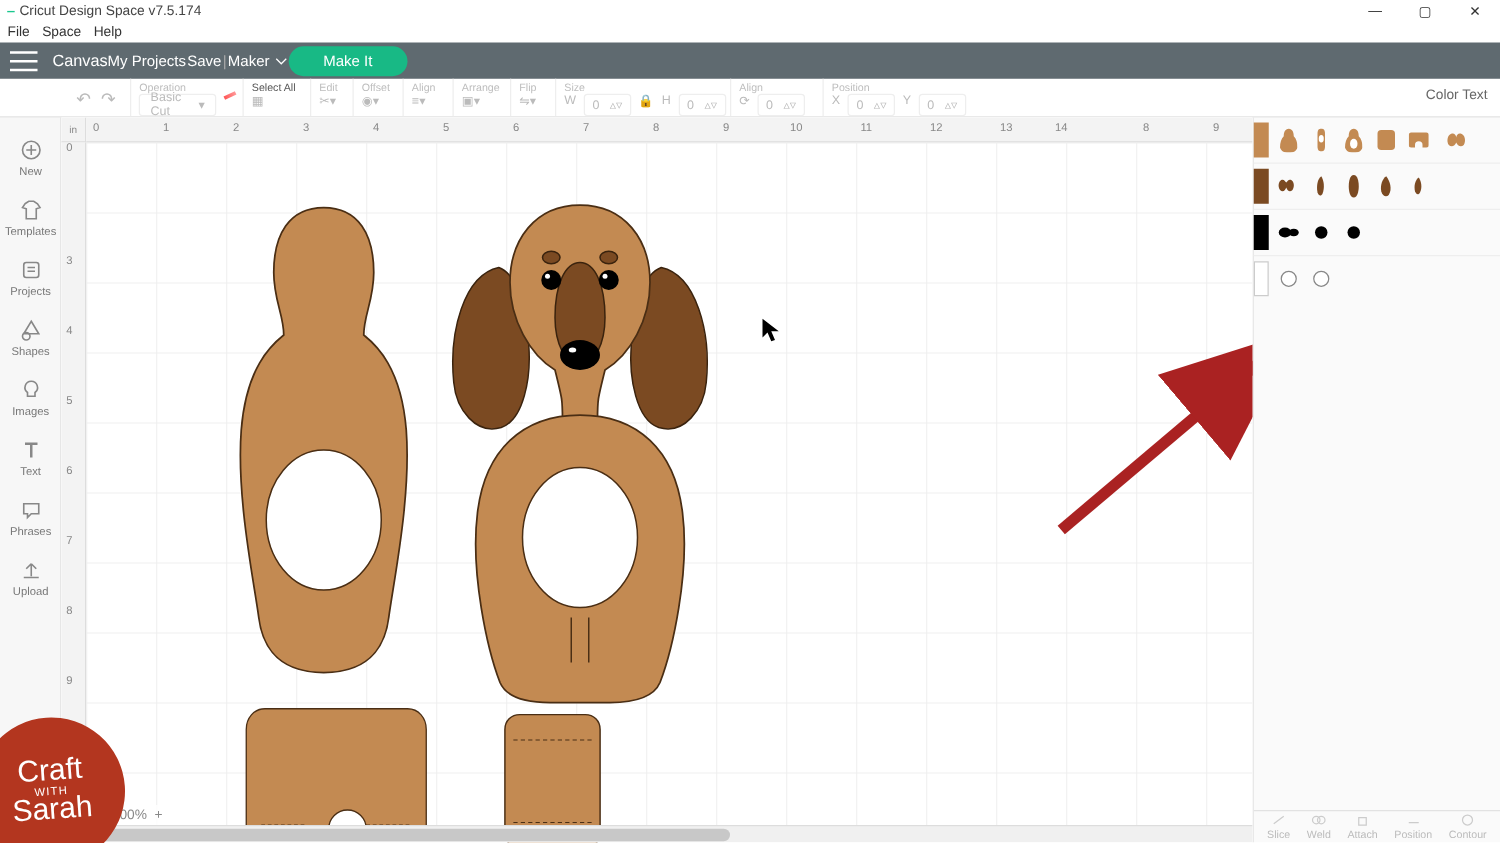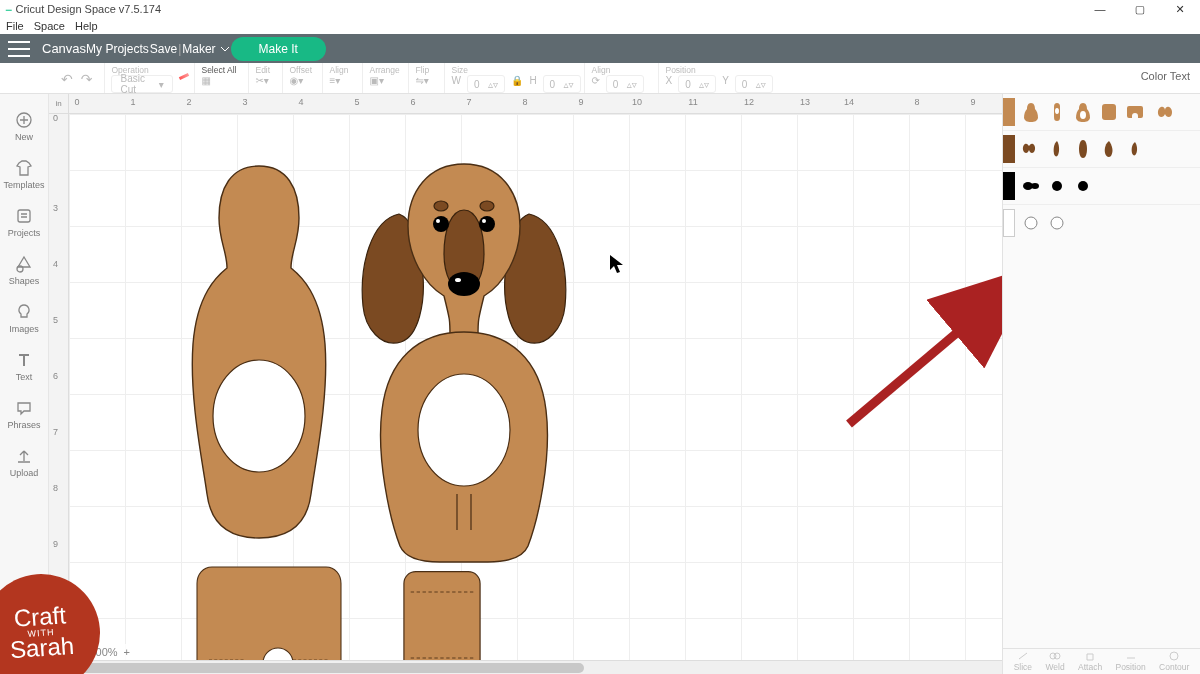--- a/index.html
+++ b/index.html
@@ -34,21 +34,21 @@
 .propgrp .body { display: flex; gap: 6px; height: 18px; color: #bbb; font-size: 10px; }
 .basiccut { border: 1px solid #eee; border-radius: 3px; padding: 1px 8px; display: flex; align-items: center; gap: 6px; }
 .pen { width: 12px; height: 3px; background: linear-gradient(90deg,#f55,#f99); transform: rotate(-25deg); }
 .numbox { border: 1px solid #eee; border-radius: 3px; padding: 0 6px; min-width: 38px; display: inline-flex; align-items: center; justify-content: space-between; }
 .colorsync-tab { position: absolute; right: 10px; top: 7px; font-size: 11px; color: #666; }
 
 
 .main { display: flex; height: calc(674px - 18px - 16px - 29px - 31px); }
 
 
-.lsidebar { width: 49px; background: #f7f7f7; border-right: 1px solid #e6e6e6; display: flex; flex-direction: column; align-items: center; padding-top: 8px; gap: 0; }
+.lsidebar { width: 49px; background: #f7f7f7; border-right: 1px solid #e6e6e6; display: flex; flex-direction: column; align-items: flex-start; padding-top: 8px; gap: 0; }
 .lsb-item { width: 49px; height: 48px; display: flex; flex-direction: column; align-items: center; justify-content: center; gap: 3px; color: #777; font-size: 9px; }
 .lsb-item svg { width: 18px; height: 18px; stroke: #888; fill: none; stroke-width: 1.3; }
 
 
 .canvaswrap { flex: 1; position: relative; background: #fff; overflow: hidden; }
 .ruler-h { position: absolute; top: 0; left: 20px; right: 0; height: 20px; background: #f3f3f3; border-bottom: 1px solid #ddd; }
 .ruler-h .tick { position: absolute; top: 3px; font-size: 9px; color: #888; transform: translateX(-50%); }
 .ruler-v { position: absolute; top: 20px; left: 0; width: 20px; bottom: 14px; background: #f3f3f3; border-right: 1px solid #ddd; }
 .ruler-v .tick { position: absolute; left: 4px; font-size: 9px; color: #888; transform: translateY(-50%); }
 .ruler-corner { position: absolute; top:0; left:0; width:20px; height:20px; background:#f3f3f3; border-right:1px solid #ddd; border-bottom:1px solid #ddd; display:flex; align-items:center; justify-content:center; font-size:8px; color:#888;}

